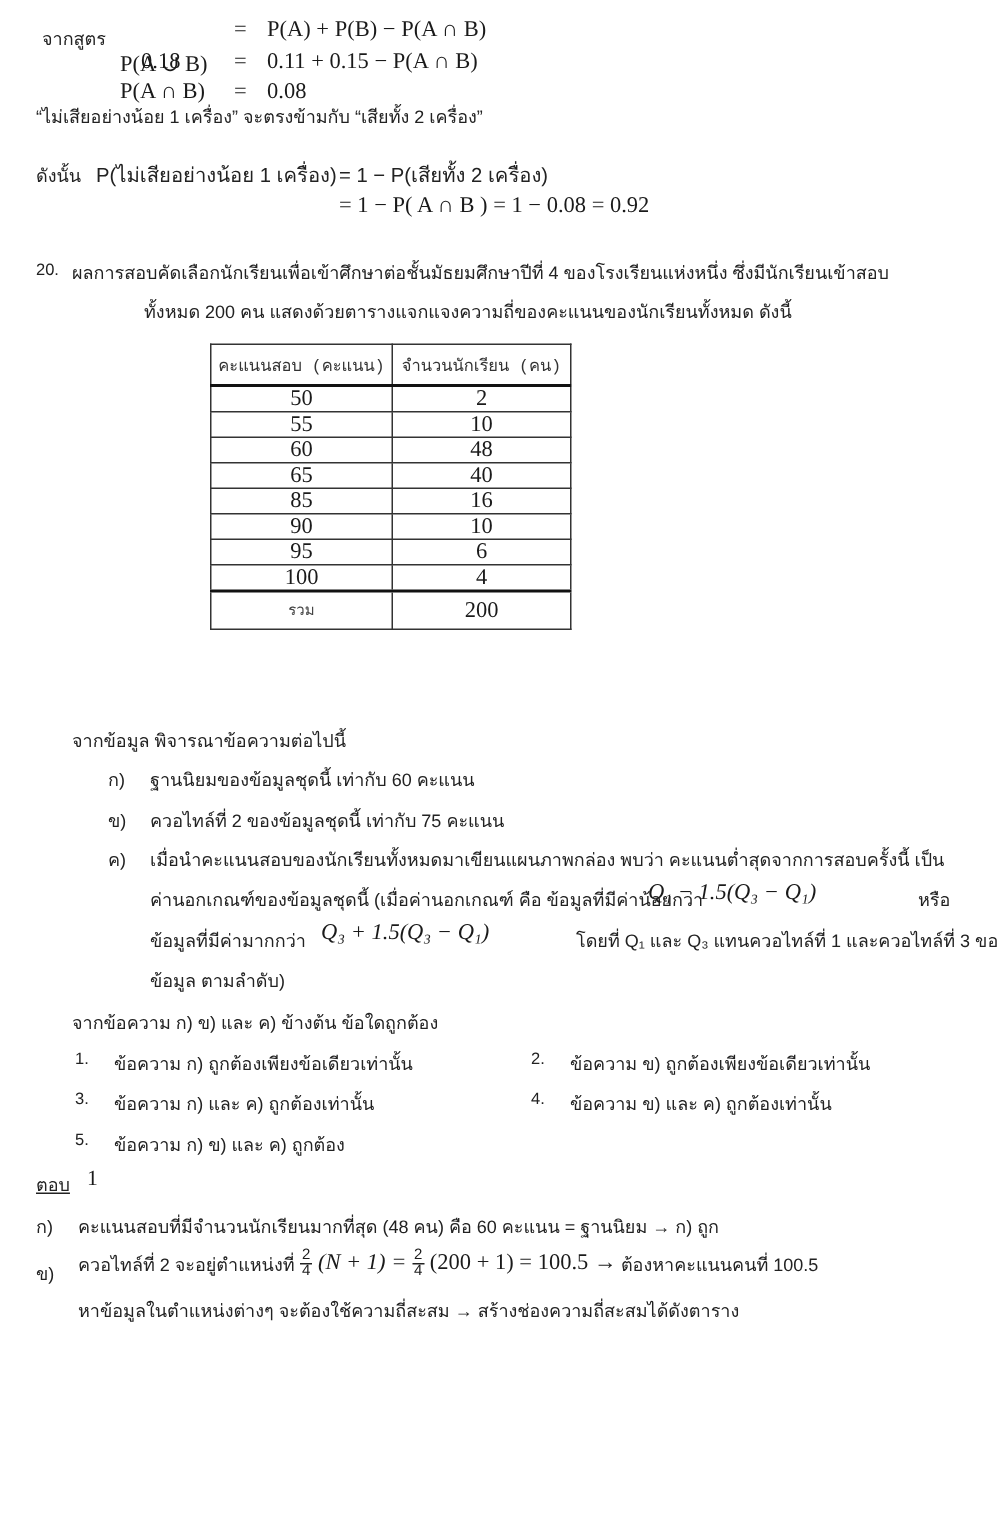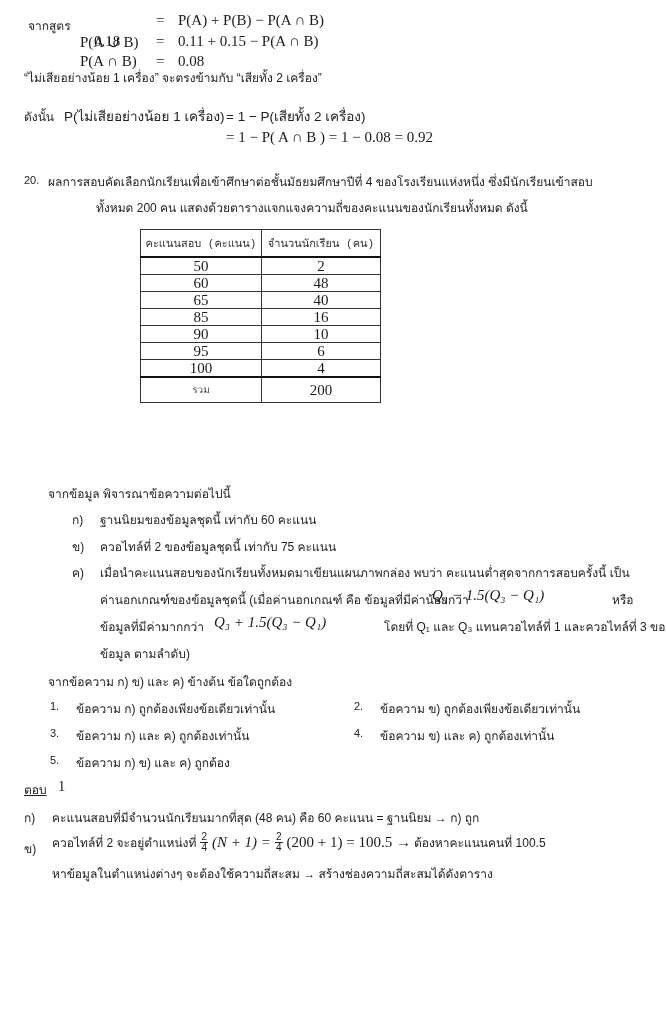--- a/index.html
+++ b/index.html
@@ -25,21 +25,21 @@
     border: 1px solid #333; padding: 0; text-align: center;
   }
   table.freq th {
     font-family: Liberation Mono, monospace; font-weight: normal; font-size: 11px; color: #333;
     height: 26px; border-bottom: 2.5px solid #111;
   }
   table.freq .c1 { width: 120px; }
   table.freq .c2 { width: 118px; }
   table.freq td { font-size: 15px; height: 16px; line-height: 15px; }
   table.freq tr.total td { height: 24px; border-top: 2.5px solid #111; }
-  table.freq tr.total td.lbl { font-family: Liberation Mono, monospace; font-size: 10px; color: #444; margin-left: 32px; }
+  table.freq tr.total td.lbl { font-family: Liberation Serif, serif; font-size: 10px; color: #444; margin-left: 32px; }
   .u { text-decoration: underline; }
 </style>
 </head>
 <body>
 
 <div class="abs th" style="left:28px;top:16px;">จากสูตร</div>
 <div class="abs math" style="left:80px;top:12px;margin-top:21px;">P(A ∪ B)</div>
 <div class="abs math" style="left:156px;top:12px;">=</div>
 <div class="abs math" style="left:178px;top:12px;">P(A) + P(B) − P(A ∩ B)</div>
 
@@ -66,20 +66,24 @@
   <thead>
     <tr>
       <th class="c1">คะแนนสอบ (คะแนน)</th>
       <th class="c2">จำนวนนักเรียน (คน)</th>
     </tr>
   </thead>
   <tbody>
     <tr>
         <td>50</td>
         <td>2</td>
+      </tr>
+    <tr>
+        <td>55</td>
+        <td>10</td>
       </tr>
     <tr>
         <td>60</td>
         <td>48</td>
       </tr>
     <tr>
         <td>65</td>
         <td>40</td>
       </tr>
     <tr>

